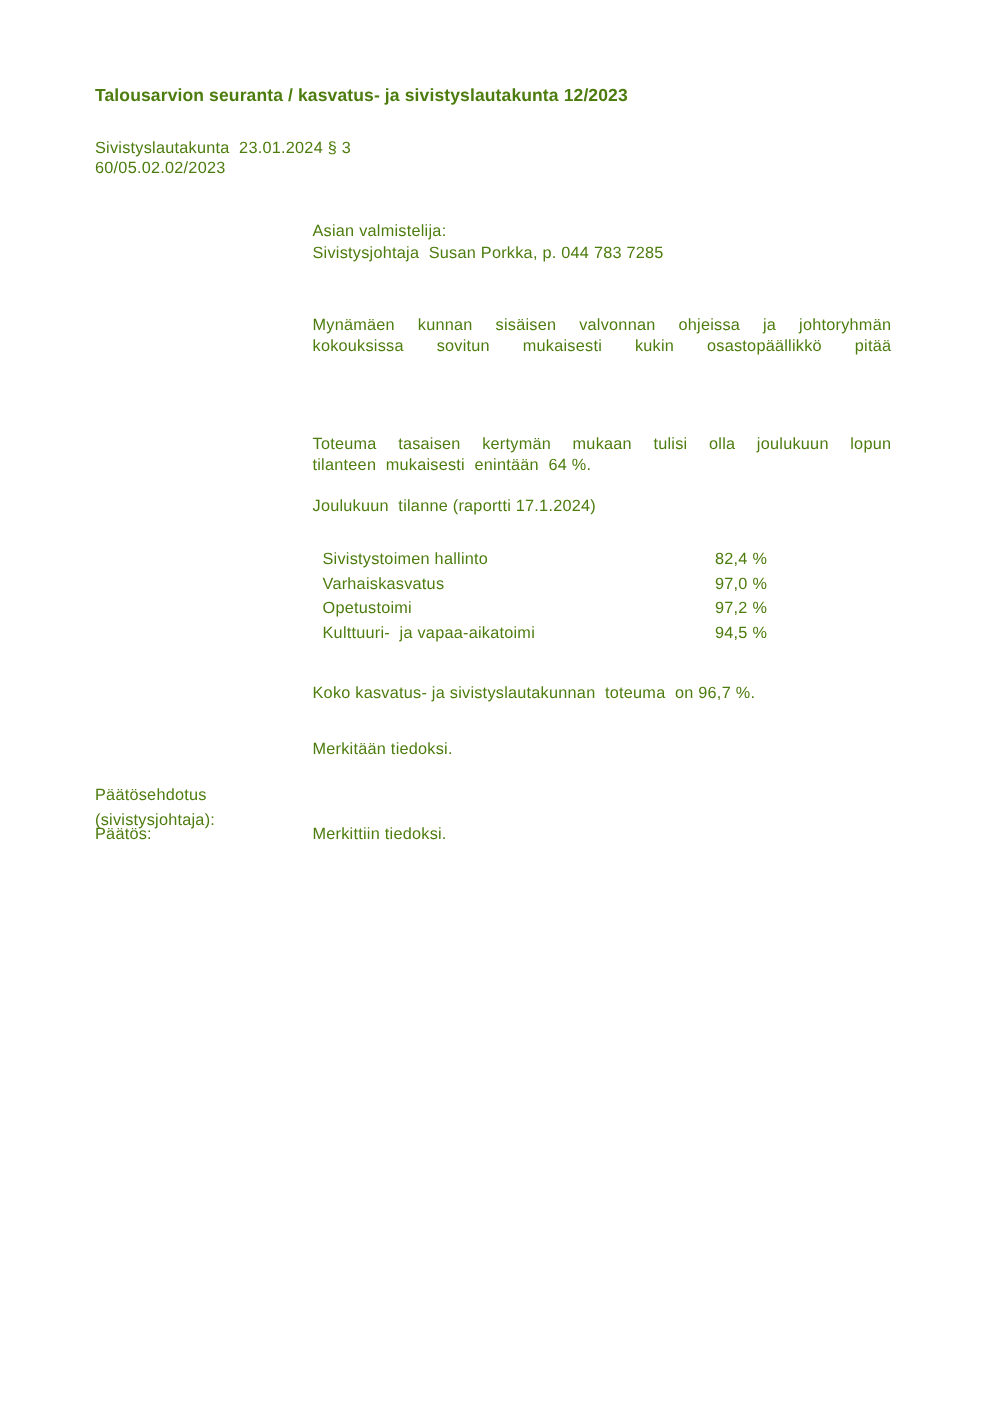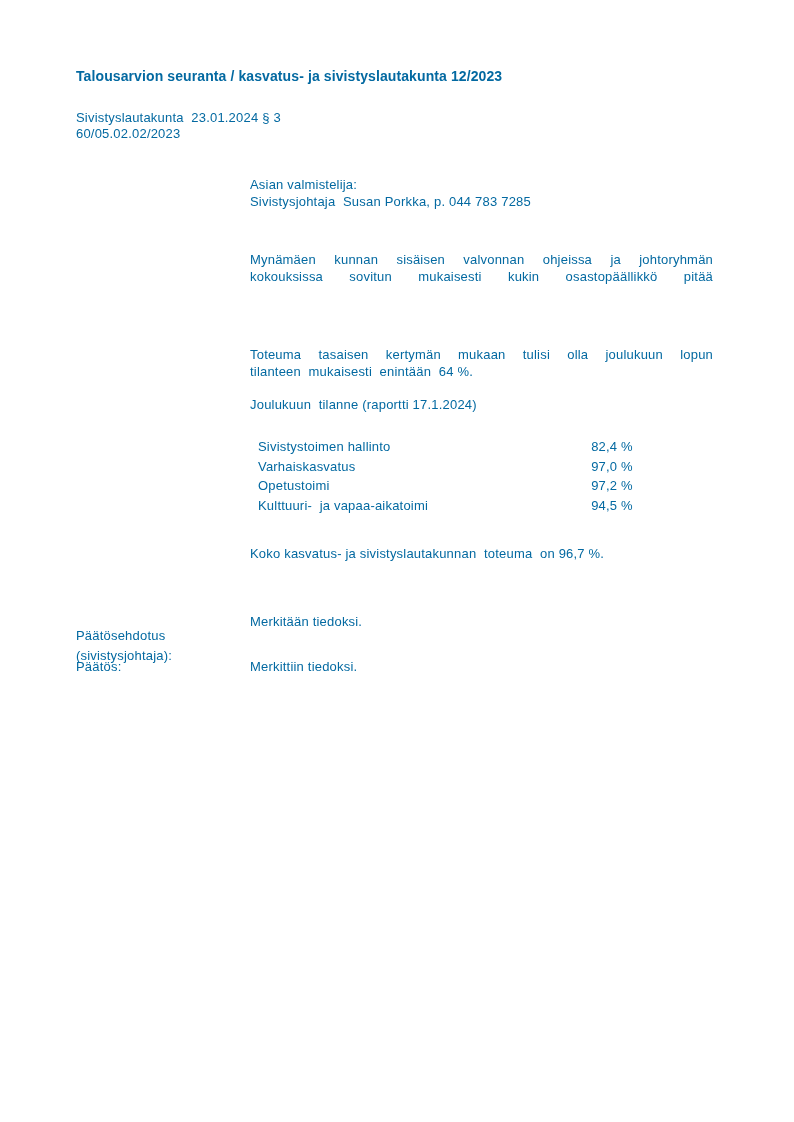--- a/index.html
+++ b/index.html
@@ -7,21 +7,21 @@
     padding: 0;
     background: #ffffff;
   }
   .page {
     position: relative;
     width: 794px;
     height: 1122px;
     background: #ffffff;
     font-family: "Liberation Sans", "DejaVu Sans", sans-serif;
     font-size: 13px;
-    color: #0369a1;
+    color: #4d7c0f;
     letter-spacing: 0.2px;
     overflow: hidden;
   }
   .abs { position: absolute; }
   .pre { white-space: pre-wrap; }
   .doc-title {
     left: 76px; top: 68px;
     font-size: 14px;
     font-weight: 700;
     letter-spacing: 0.1px;
@@ -29,24 +29,24 @@
   .meta-block { left: 76px; top: 110px; line-height: 16px; }
   .preparer-block { left: 250px; top: 176px; line-height: 17px; }
   .para { left: 250px; width: 463px; }
   .p1 { top: 252px; line-height: 16.5px; }
   .p2 { top: 346px; line-height: 17px; }
   .jline { text-align: justify; text-align-last: justify; }
   .status-heading { left: 250px; top: 397px; }
   .status-table { left: 258px; top: 437px; width: 400px; }
   .trow { display: flex; line-height: 19.5px; }
   .trow .tlabel { width: 314px; }
-  .trow .tvalue { width: 80px; text-align: center; }
+  .trow .tvalue { width: 80px; }
   .summary-line { left: 250px; top: 546px; }
   .proposal-label { left: 76px; top: 603px; line-height: 20px; margin-top: 23px; }
-  .proposal-text { left: 250px; top: 613px; line-height: 17px; }
+  .proposal-text { left: 250px; top: 590px; line-height: 17px; }
   .decision-label { left: 76px; top: 658px; line-height: 17px; }
   .decision-text { left: 250px; top: 658px; line-height: 17px; }
 </style>
 </head>
 <body>
 
 <div class="page">
 
   <div class="abs doc-title pre">Talousarvion seuranta / kasvatus- ja sivistyslautakunta 12/2023</div>
 

